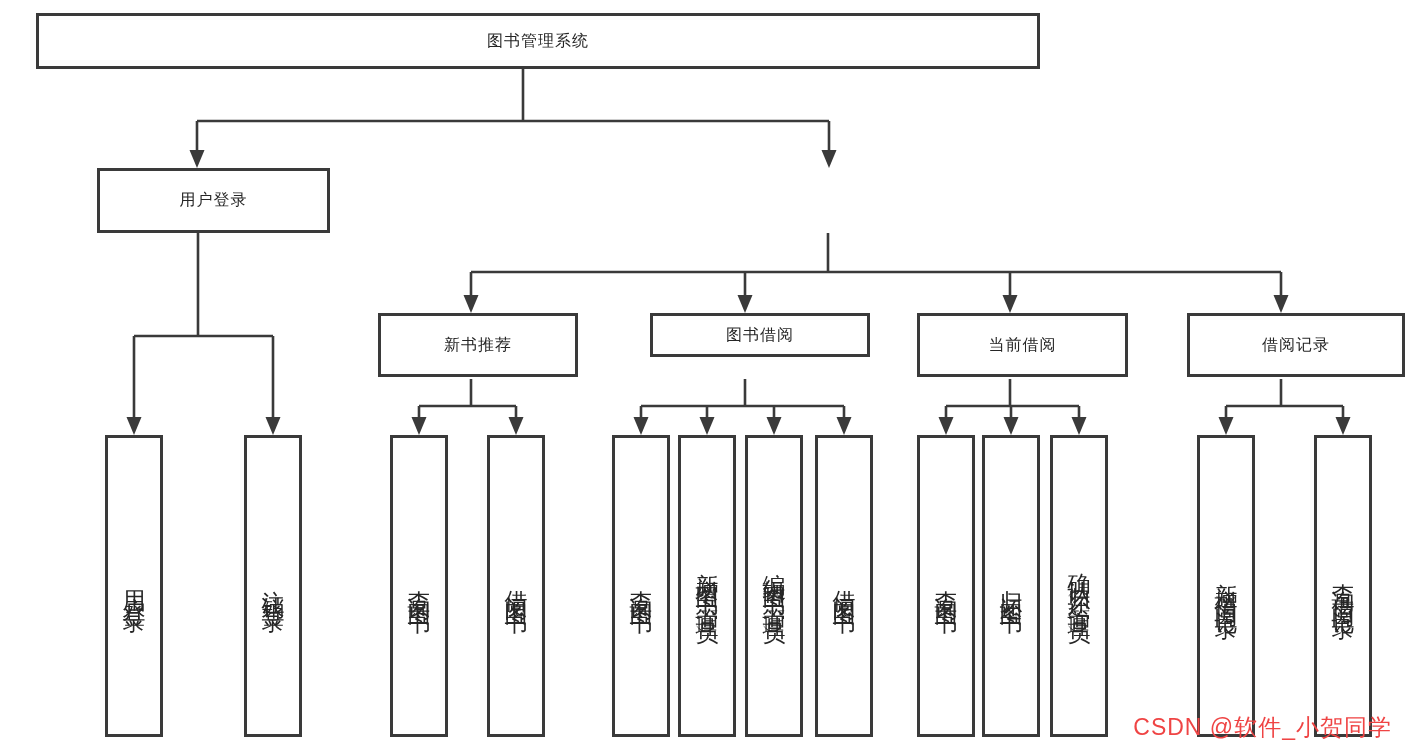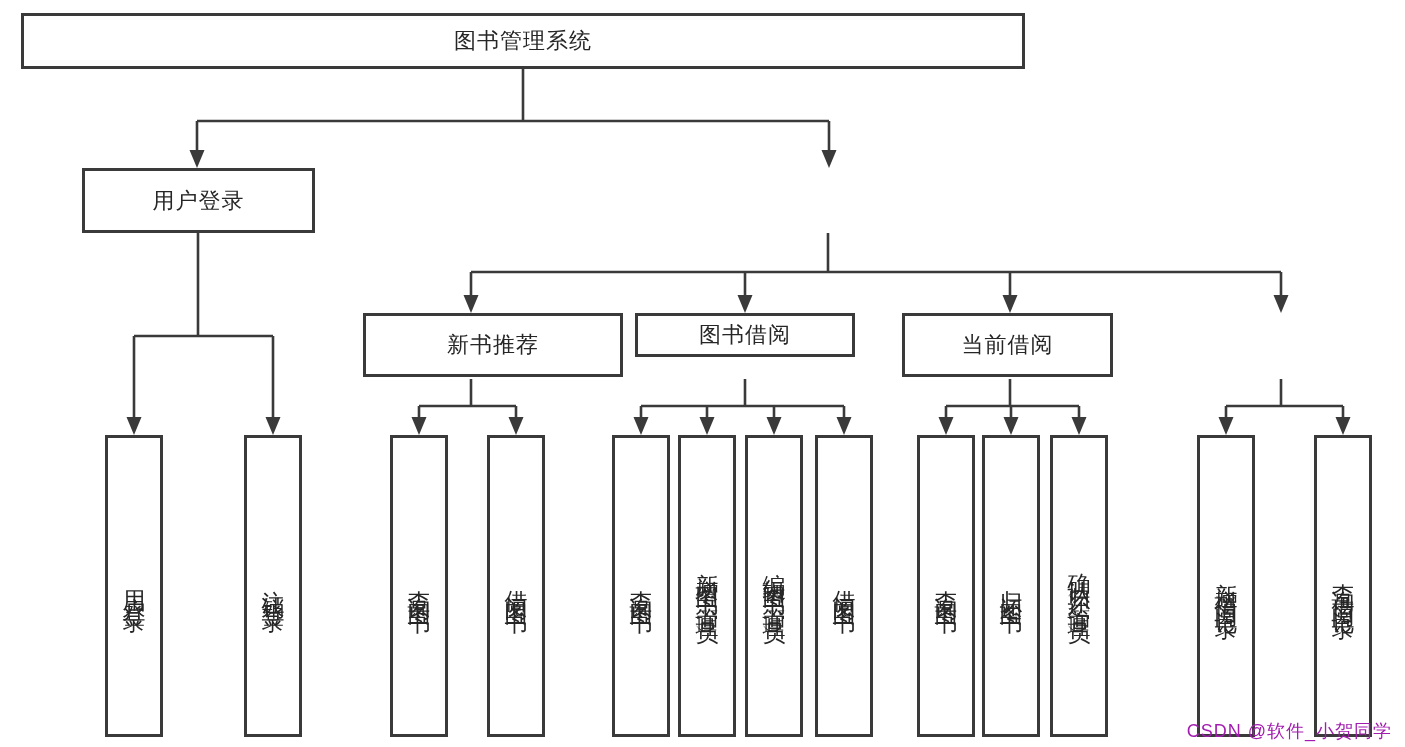--- a/index.html
+++ b/index.html
@@ -17,37 +17,38 @@
     box-sizing: border-box;
     border: 3px solid #3a3a3a;
     background: #ffffff;
     display: flex;
     align-items: center;
     justify-content: center;
     color: #262626;
     text-align: center;
   }
   .node.h {
-    font-size: 22px;
+    font-size: 16px;
     letter-spacing: 1px;
     white-space: nowrap;
+    margin-left: 15px;
   }
   .node.v {
     writing-mode: vertical-rl;
     text-orientation: mixed;
     font-size: 23px;
     letter-spacing: 7px;
     line-height: 1;
   }
   .watermark {
     position: absolute;
     right: 13px;
     bottom: 4px;
-    font-size: 18px;
-    color: #a21caf;
+    font-size: 23px;
+    color: #ef4444;
     letter-spacing: 1px;
     white-space: nowrap;
     pointer-events: none;
   }
 </style>
 </head>
 <body>
 
 <div class="stage">
 
@@ -88,23 +89,24 @@
       <polygon points="1071.5,417 1086.5,417 1079,435"></polygon>
       <polygon points="1218.5,417 1233.5,417 1226,435"></polygon>
       <polygon points="1335.5,417 1350.5,417 1343,435"></polygon>
     </g>
   </svg>
 
   <div class="node h" style="left:21px; top:13px; width:1004px; height:56px">图书管理系统</div>
 
   <div class="node h" style="left:82px; top:168px; width:233px; height:65px">用户登录</div>
 
-  <div class="node h" style="left:363px; top:313px; width:260px; height:64px">新书推荐</div>
+  <div class="node h" style="left:363px; top:313px; width:200px; height:64px">新书推荐</div>
   <div class="node h" style="left:635px; top:313px; width:220px; height:44px">图书借阅</div>
   <div class="node h" style="left:902px; top:313px; width:211px; height:64px">当前借阅</div>
+  <div class="node h" style="left:1172px; top:313px; width:218px; height:64px">借阅记录</div>
 
   <div class="node v" style="left:105px; top:435px; width:58px; height:302px">用户登录</div>
   <div class="node v" style="left:244px; top:435px; width:58px; height:302px">注销登录</div>
 
   <div class="node v" style="left:390px; top:435px; width:58px; height:302px">查询图书</div>
   <div class="node v" style="left:487px; top:435px; width:58px; height:302px">借阅图书</div>
 
   <div class="node v" style="left:612px; top:435px; width:58px; height:302px">查询图书</div>
   <div class="node v" style="left:678px; top:435px; width:58px; height:302px">新增图书（管理员）</div>
   <div class="node v" style="left:745px; top:435px; width:58px; height:302px">编辑图书（管理员）</div>

